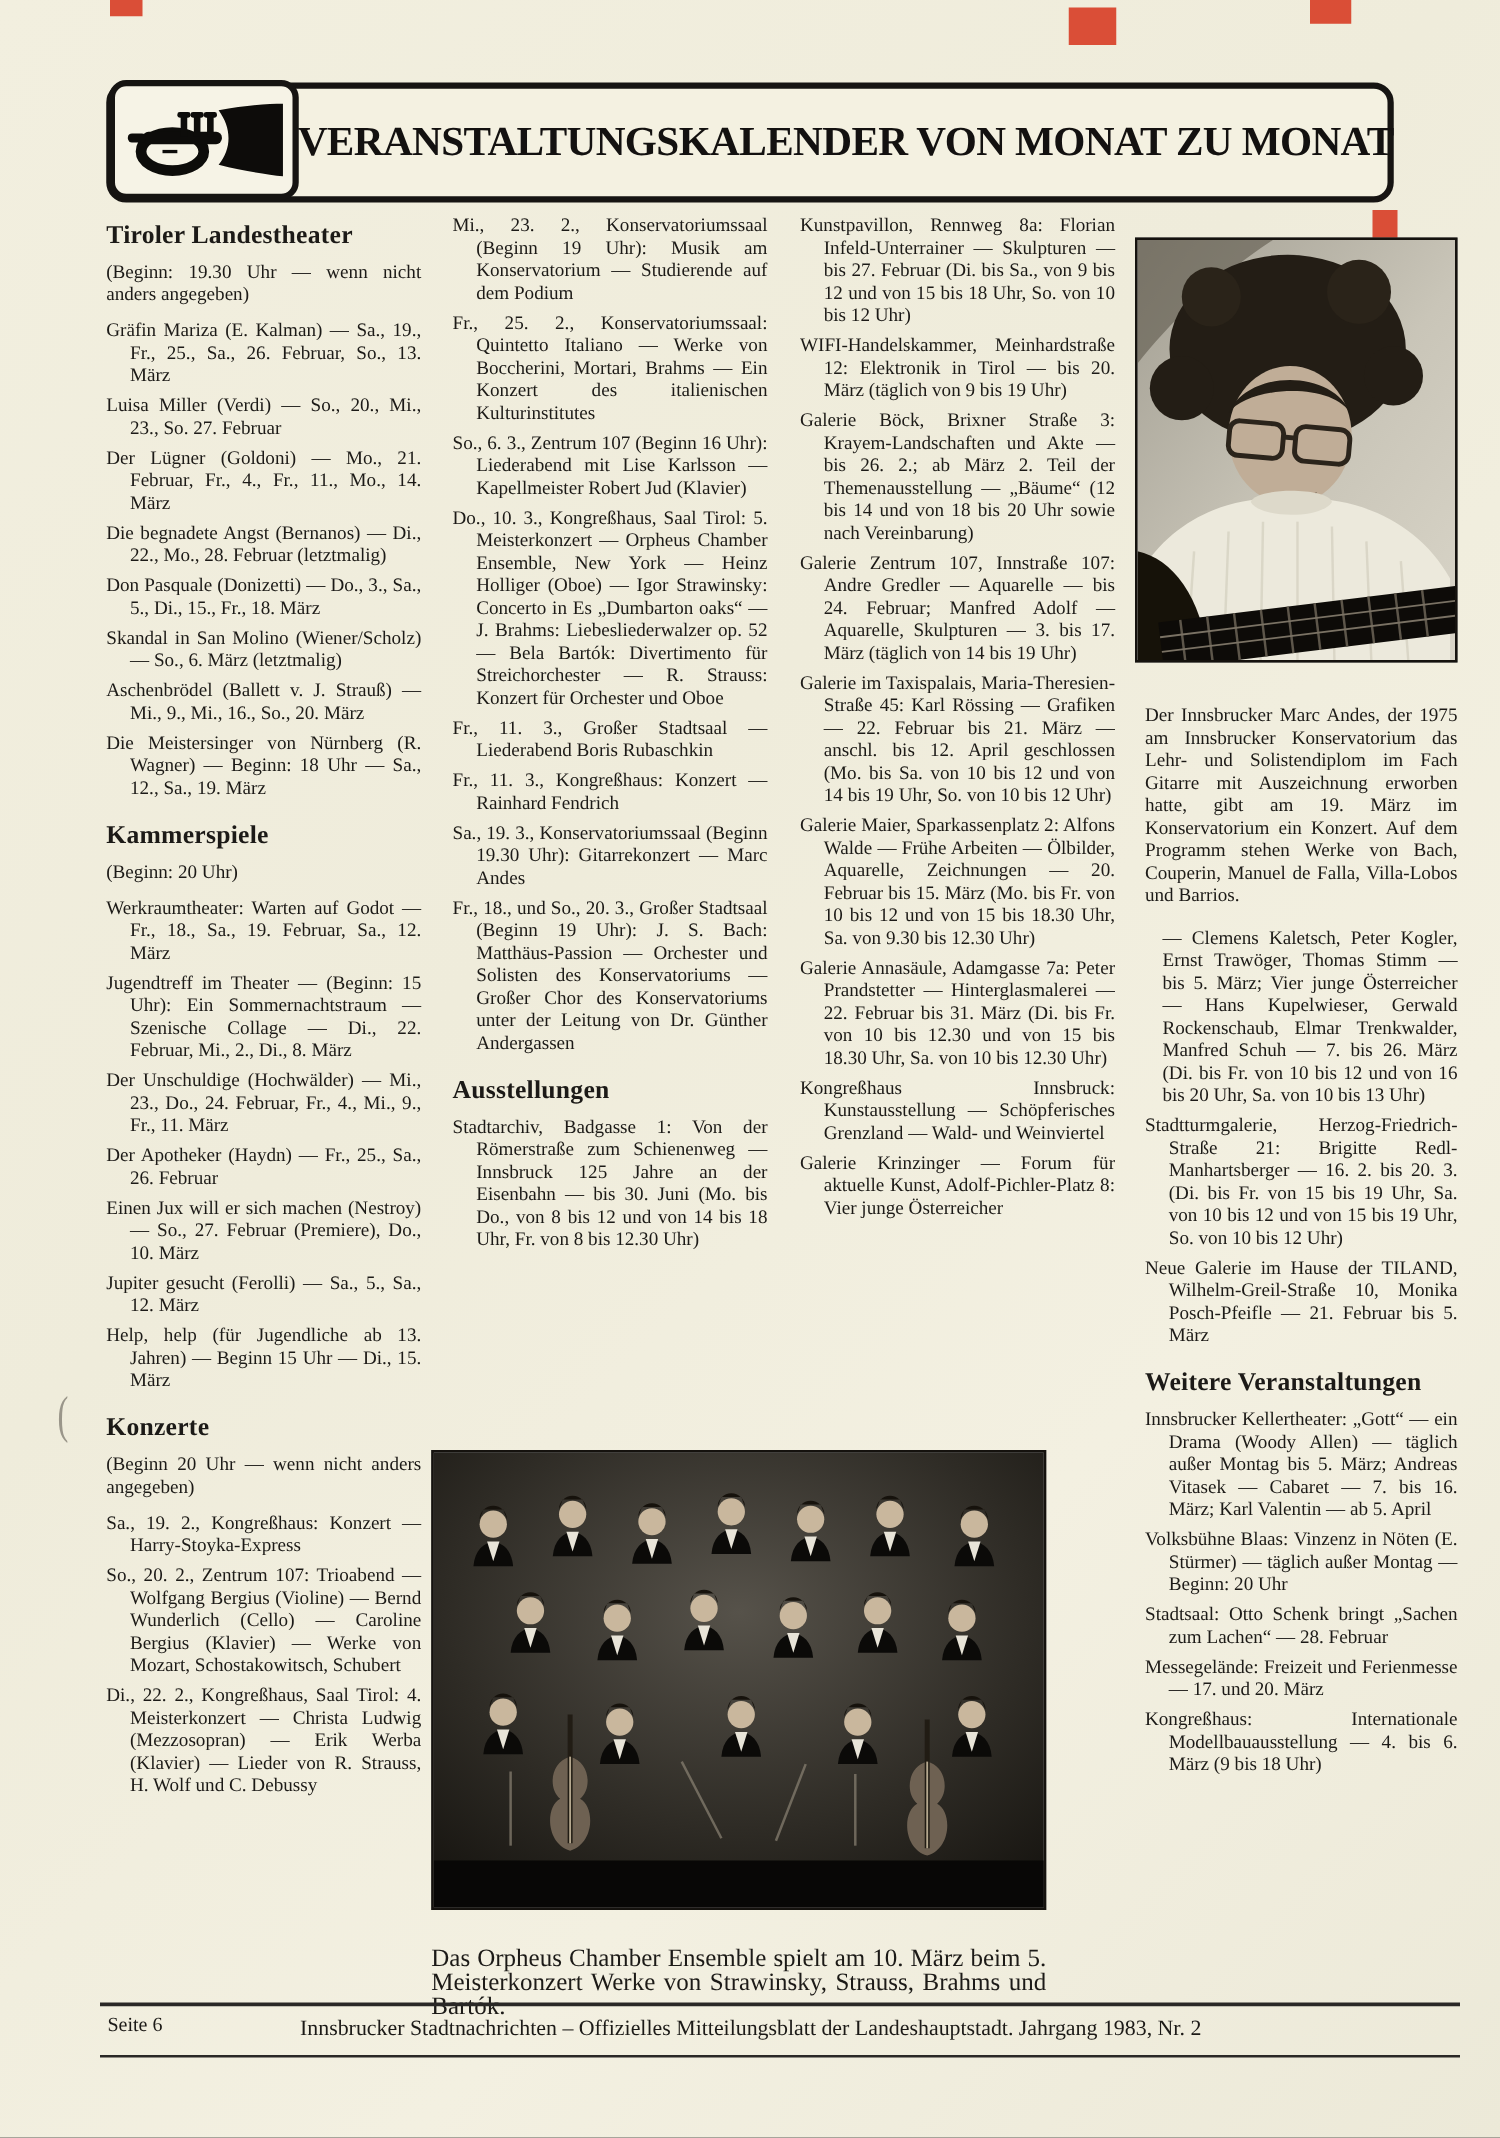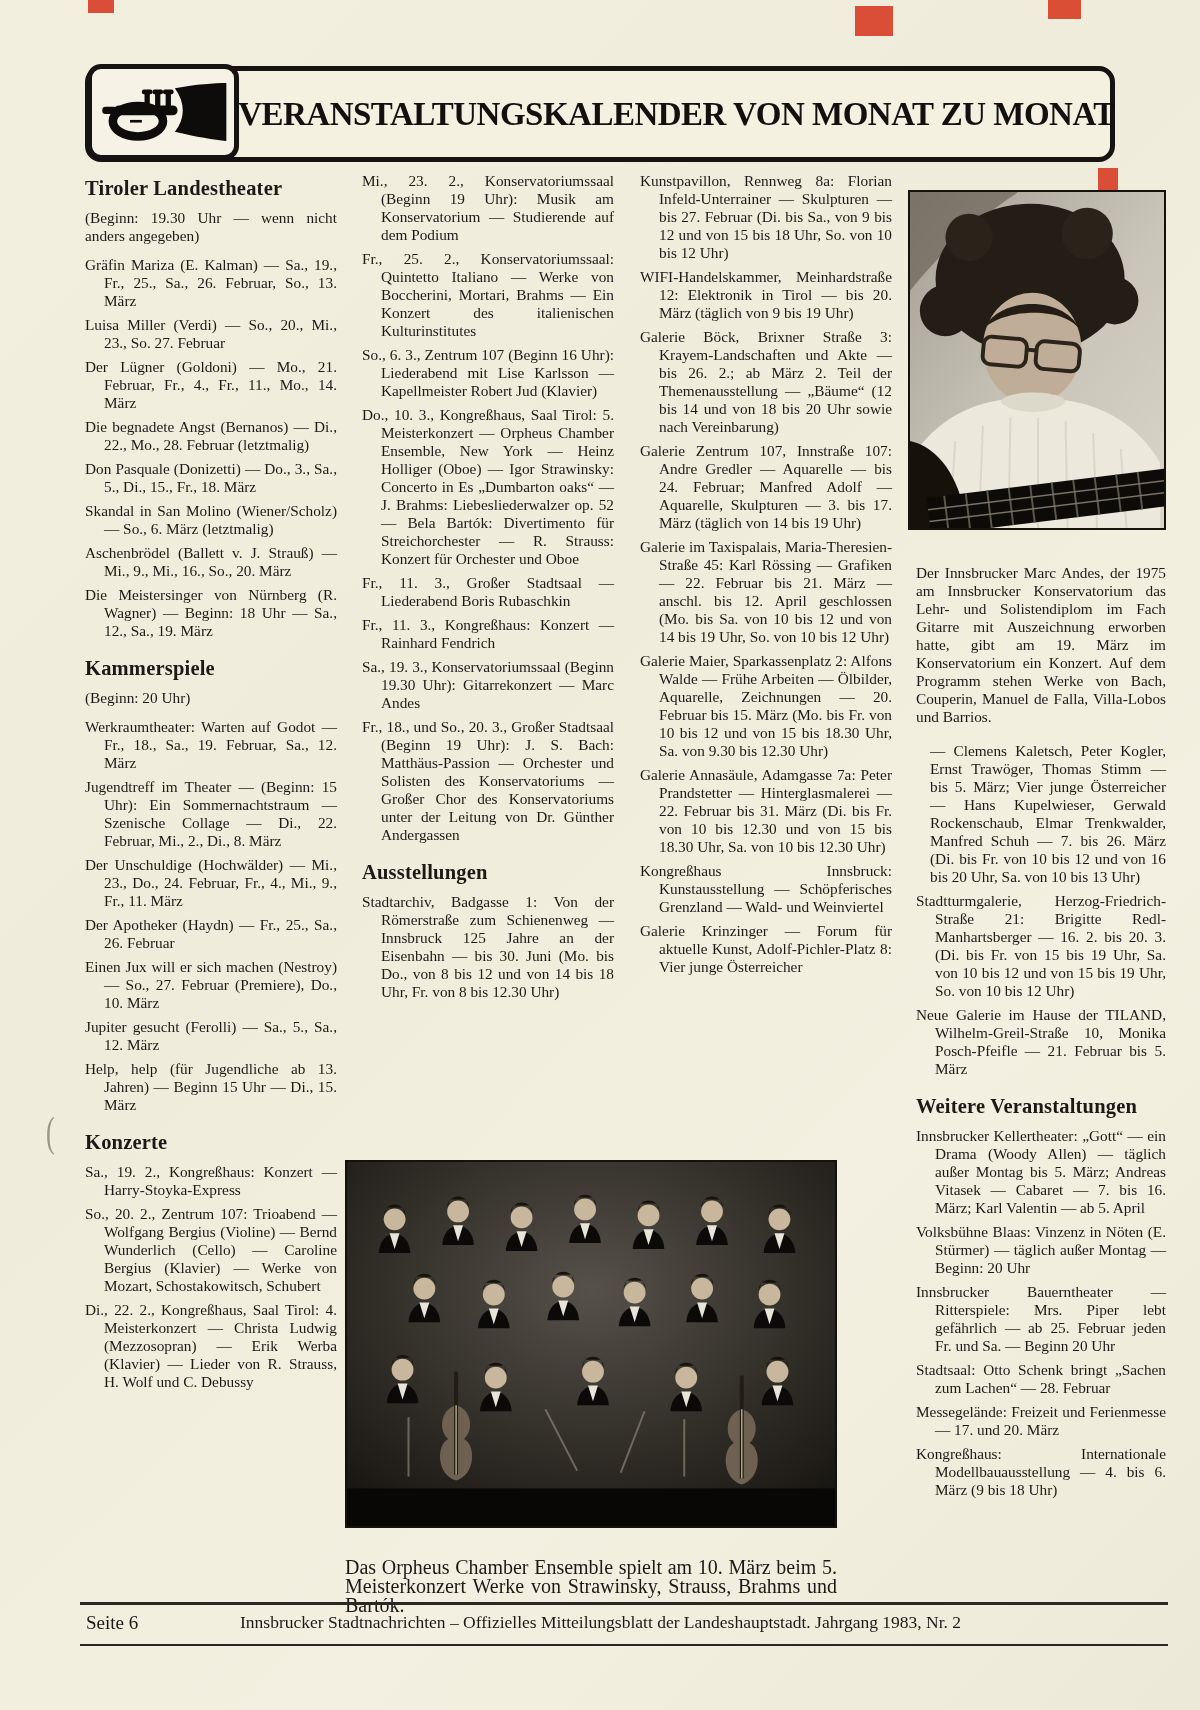--- a/index.html
+++ b/index.html
@@ -59,21 +59,21 @@
 
   .caption{
     position:absolute; left:345px; top:1538px; width:492px;
     font-size:20px; line-height:19px; text-align:justify;
   }
 
   
   .rule{position:absolute; left:80px; width:1088px; height:3px; background:#2a2826;}
   .rule-top{top:1602px;}
   .rule-bottom{top:1644px; height:2px;}
-  .footer-page{position:absolute; left:86px; top:1612px; font-size:19px;}
+  .footer-page{position:absolute; left:86px; top:1612px; font-size:16px;}
   .footer-pub{position:absolute; left:240px; top:1612px; width:928px; text-align:left; font-size:17.5px;}
 
   .margin-glyph{position:absolute; left:46px; top:1118px; font-size:26px; color:#9a968a; transform:scaleY(1.6);}
 </style>
 </head>
 <body>
 
 <div class="page">
 
   <div class="red-mark" style="left:88px; top:0; width:26px; height:13px;"></div>
@@ -116,20 +116,21 @@
       <h2 class="blk-heading">Kammerspiele</h2>
       <p class="blk-note">(Beginn: 20 Uhr)</p>
       <p class="blk-entry">Werkraumtheater: Warten auf Godot — Fr., 18., Sa., 19. Februar, Sa., 12. März</p>
       <p class="blk-entry">Jugendtreff im Theater — (Beginn: 15 Uhr): Ein Sommernachtstraum — Szenische Collage — Di., 22. Februar, Mi., 2., Di., 8. März</p>
       <p class="blk-entry">Der Unschuldige (Hochwälder) — Mi., 23., Do., 24. Februar, Fr., 4., Mi., 9., Fr., 11. März</p>
       <p class="blk-entry">Der Apotheker (Haydn) — Fr., 25., Sa., 26. Februar</p>
       <p class="blk-entry">Einen Jux will er sich machen (Nestroy) — So., 27. Februar (Premiere), Do., 10. März</p>
       <p class="blk-entry">Jupiter gesucht (Ferolli) — Sa., 5., Sa., 12. März</p>
       <p class="blk-entry">Help, help (für Jugendliche ab 13. Jahren) — Beginn 15 Uhr — Di., 15. März</p>
       <h2 class="blk-heading">Konzerte</h2>
+      <p class="blk-note">(Beginn 20 Uhr — wenn nicht anders angegeben)</p>
       <p class="blk-entry">Sa., 19. 2., Kongreßhaus: Konzert — Harry-Stoyka-Express</p>
       <p class="blk-entry">So., 20. 2., Zentrum 107: Trioabend — Wolfgang Bergius (Violine) — Bernd Wunderlich (Cello) — Caroline Bergius (Klavier) — Werke von Mozart, Schostakowitsch, Schubert</p>
       <p class="blk-entry">Di., 22. 2., Kongreßhaus, Saal Tirol: 4. Meisterkonzert — Christa Ludwig (Mezzosopran) — Erik Werba (Klavier) — Lieder von R. Strauss, H. Wolf und C. Debussy</p>
     </div>
   <div class="col col-2">
       <p class="blk-entry">Mi., 23. 2., Konservatoriumssaal (Beginn 19 Uhr): Musik am Konservatorium — Studierende auf dem Podium</p>
       <p class="blk-entry">Fr., 25. 2., Konservatoriumssaal: Quintetto Italiano — Werke von Boccherini, Mortari, Brahms — Ein Konzert des italienischen Kulturinstitutes</p>
       <p class="blk-entry">So., 6. 3., Zentrum 107 (Beginn 16 Uhr): Liederabend mit Lise Karlsson — Kapellmeister Robert Jud (Klavier)</p>
       <p class="blk-entry">Do., 10. 3., Kongreßhaus, Saal Tirol: 5. Meisterkonzert — Orpheus Chamber Ensemble, New York — Heinz Holliger (Oboe) — Igor Strawinsky: Concerto in Es „Dumbarton oaks“ — J. Brahms: Liebesliederwalzer op. 52 — Bela Bartók: Divertimento für Streichorchester — R. Strauss: Konzert für Orchester und Oboe</p>
       <p class="blk-entry">Fr., 11. 3., Großer Stadtsaal — Liederabend Boris Rubaschkin</p>
@@ -151,21 +152,20 @@
       <p class="blk-entry">Galerie Krinzinger — Forum für aktuelle Kunst, Adolf-Pichler-Platz 8: Vier junge Österreicher</p>
     </div>
   <div class="col col-4">
       <p class="blk-flush">Der Innsbrucker Marc Andes, der 1975 am Innsbrucker Konservatorium das Lehr- und Solistendiplom im Fach Gitarre mit Auszeichnung erworben hatte, gibt am 19. März im Konservatorium ein Konzert. Auf dem Programm stehen Werke von Bach, Couperin, Manuel de Falla, Villa-Lobos und Barrios.</p>
       <p class="blk-indent">— Clemens Kaletsch, Peter Kogler, Ernst Trawöger, Thomas Stimm — bis 5. März; Vier junge Österreicher — Hans Kupelwieser, Gerwald Rockenschaub, Elmar Trenkwalder, Manfred Schuh — 7. bis 26. März (Di. bis Fr. von 10 bis 12 und von 16 bis 20 Uhr, Sa. von 10 bis 13 Uhr)</p>
       <p class="blk-entry">Stadtturmgalerie, Herzog-Friedrich-Straße 21: Brigitte Redl-Manhartsberger — 16. 2. bis 20. 3. (Di. bis Fr. von 15 bis 19 Uhr, Sa. von 10 bis 12 und von 15 bis 19 Uhr, So. von 10 bis 12 Uhr)</p>
       <p class="blk-entry">Neue Galerie im Hause der TILAND, Wilhelm-Greil-Straße 10, Monika Posch-Pfeifle — 21. Februar bis 5. März</p>
       <h2 class="blk-heading">Weitere Veranstaltungen</h2>
       <p class="blk-entry">Innsbrucker Kellertheater: „Gott“ — ein Drama (Woody Allen) — täglich außer Montag bis 5. März; Andreas Vitasek — Cabaret — 7. bis 16. März; Karl Valentin — ab 5. April</p>
       <p class="blk-entry">Volksbühne Blaas: Vinzenz in Nöten (E. Stürmer) — täglich außer Montag — Beginn: 20 Uhr</p>
-      <p class="blk-entry">Innsbrucker Bauerntheater — Ritterspiele: Mrs. Piper lebt gefährlich — ab 25. Februar jeden Fr. und Sa. — Beginn 20 Uhr</p>
       <p class="blk-entry">Stadtsaal: Otto Schenk bringt „Sachen zum Lachen“ — 28. Februar</p>
       <p class="blk-entry">Messegelände: Freizeit und Ferienmesse — 17. und 20. März</p>
       <p class="blk-entry">Kongreßhaus: Internationale Modellbauausstellung — 4. bis 6. März (9 bis 18 Uhr)</p>
     </div>
 
   <div class="photo photo-guitarist">
     <svg viewBox="0 0 258 340" preserveAspectRatio="none" aria-hidden="true">
       <defs>
         <linearGradient id="gbg" x1="0" y1="0" x2="1" y2="1">
           <stop offset="0" stop-color="#a39f93"></stop>

